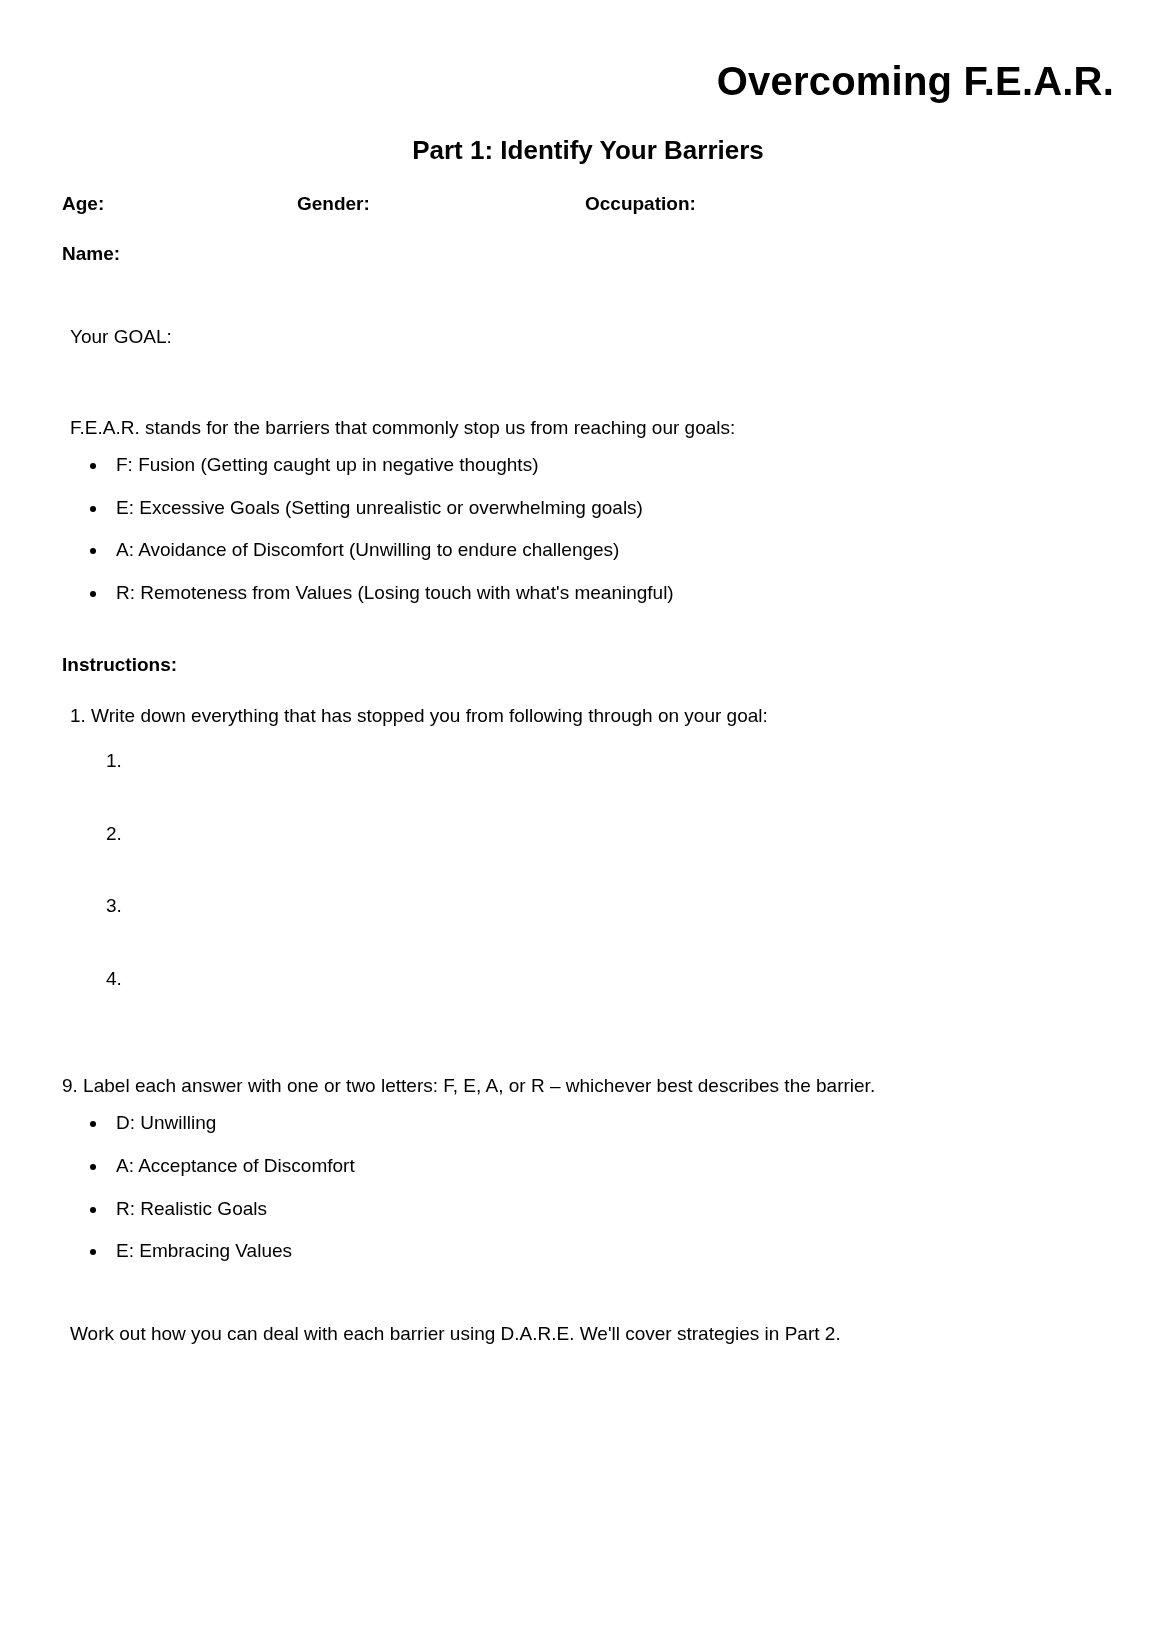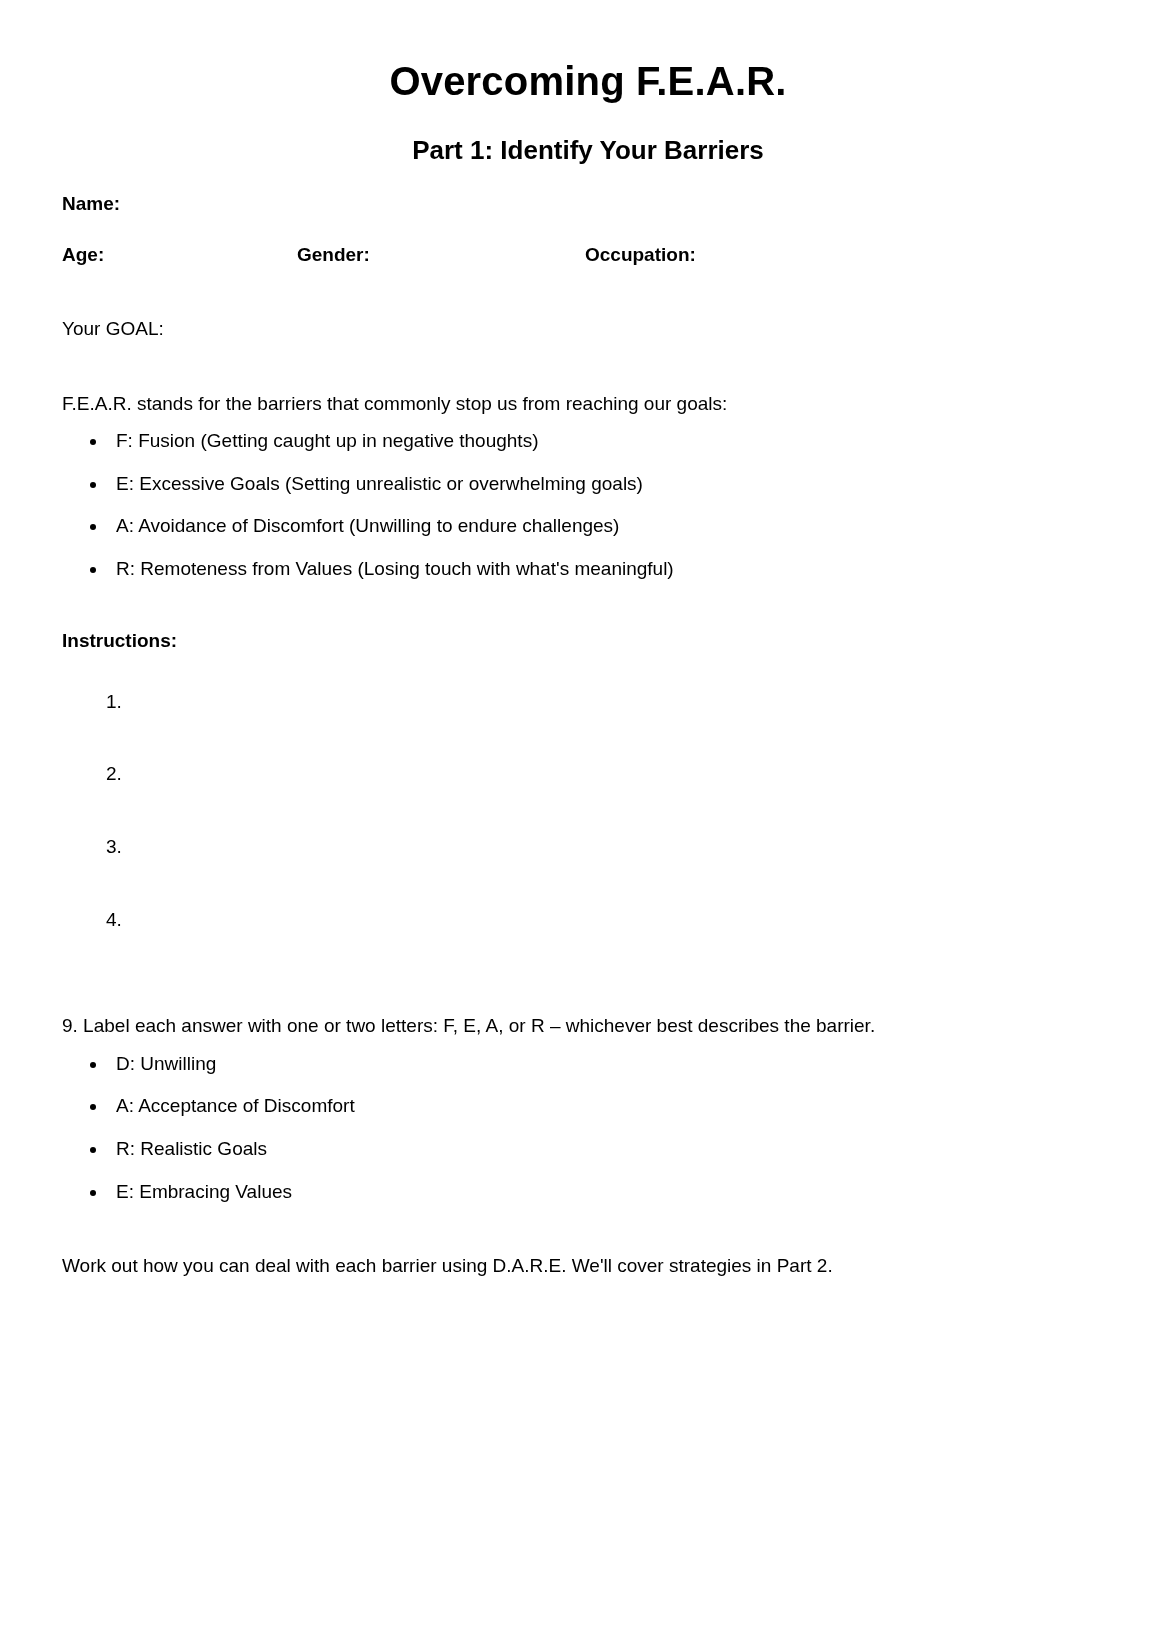--- a/index.html
+++ b/index.html
@@ -15,21 +15,21 @@
     -webkit-font-smoothing: antialiased;
   }
   .page {
     position: relative;
     width: 1176px;
     height: 1630px;
     box-sizing: border-box;
     padding: 45px 62px 0 62px;
   }
   .doc-title {
-    text-align: center;
+    text-align: right;
     font-size: 40px;
     font-weight: bold;
     letter-spacing: 0.2px;
     margin: 12px 0 16px 0;
     line-height: 1.2;
   }
   .doc-subtitle {
     text-align: center;
     font-size: 26px;
     font-weight: bold;
@@ -56,21 +56,21 @@
   }
   .fi-1 { left: 0; }
   .fi-2 { left: 235px; }
   .fi-3 { left: 523px; }
   .spacer-lg { height: 48px; }
   .spacer-md { height: 32px; }
   .spacer-sm { height: 18px; }
   .body-text {
     font-size: 19px;
     line-height: 1.45;
-    margin: 0;
+    margin: 8px;
     font-weight: normal;
   }
   .section-label {
     font-size: 19px;
     font-weight: bold;
     margin: 0;
   }
   ul.bullets {
     margin: 10px 0 0 0;
     padding-left: 46px;
@@ -111,27 +111,27 @@
   }
 </style>
 </head>
 <body>
 
 <div class="page">
 
   <h1 class="doc-title">Overcoming F.E.A.R.</h1>
   <h2 class="doc-subtitle">Part 1: Identify Your Barriers</h2>
 
-  <div class="field-row">Name:</div>
-
   <div class="field-row inline">
     <span class="field-inline-item fi-1">Age:</span>
     <span class="field-inline-item fi-2">Gender:</span>
     <span class="field-inline-item fi-3">Occupation:</span>
   </div>
+
+  <div class="field-row">Name:</div>
 
 
   <div class="spacer-lg"></div>
 
   <p class="body-text">Your GOAL:</p>
 
   <div class="spacer-lg"></div>
 
   <p class="body-text">F.E.A.R. stands for the barriers that commonly stop us from reaching our goals:</p>
 
@@ -141,20 +141,21 @@
     <li>A: Avoidance of Discomfort (Unwilling to endure challenges)</li>
     <li>R: Remoteness from Values (Losing touch with what's meaningful)</li>
   </ul>
 
   <div class="spacer-lg"></div>
 
   <p class="section-label">Instructions:</p>
 
   <div class="spacer-sm"></div>
 
+  <p class="body-text">1. Write down everything that has stopped you from following through on your goal:</p>
 
   <ol class="answers">
     <li><span class="num">1.</span><span class="answer-line"></span></li>
     <li><span class="num">2.</span><span class="answer-line"></span></li>
     <li><span class="num">3.</span><span class="answer-line"></span></li>
     <li><span class="num">4.</span><span class="answer-line"></span></li>
   </ol>
 
   <div class="spacer-md"></div>
 

